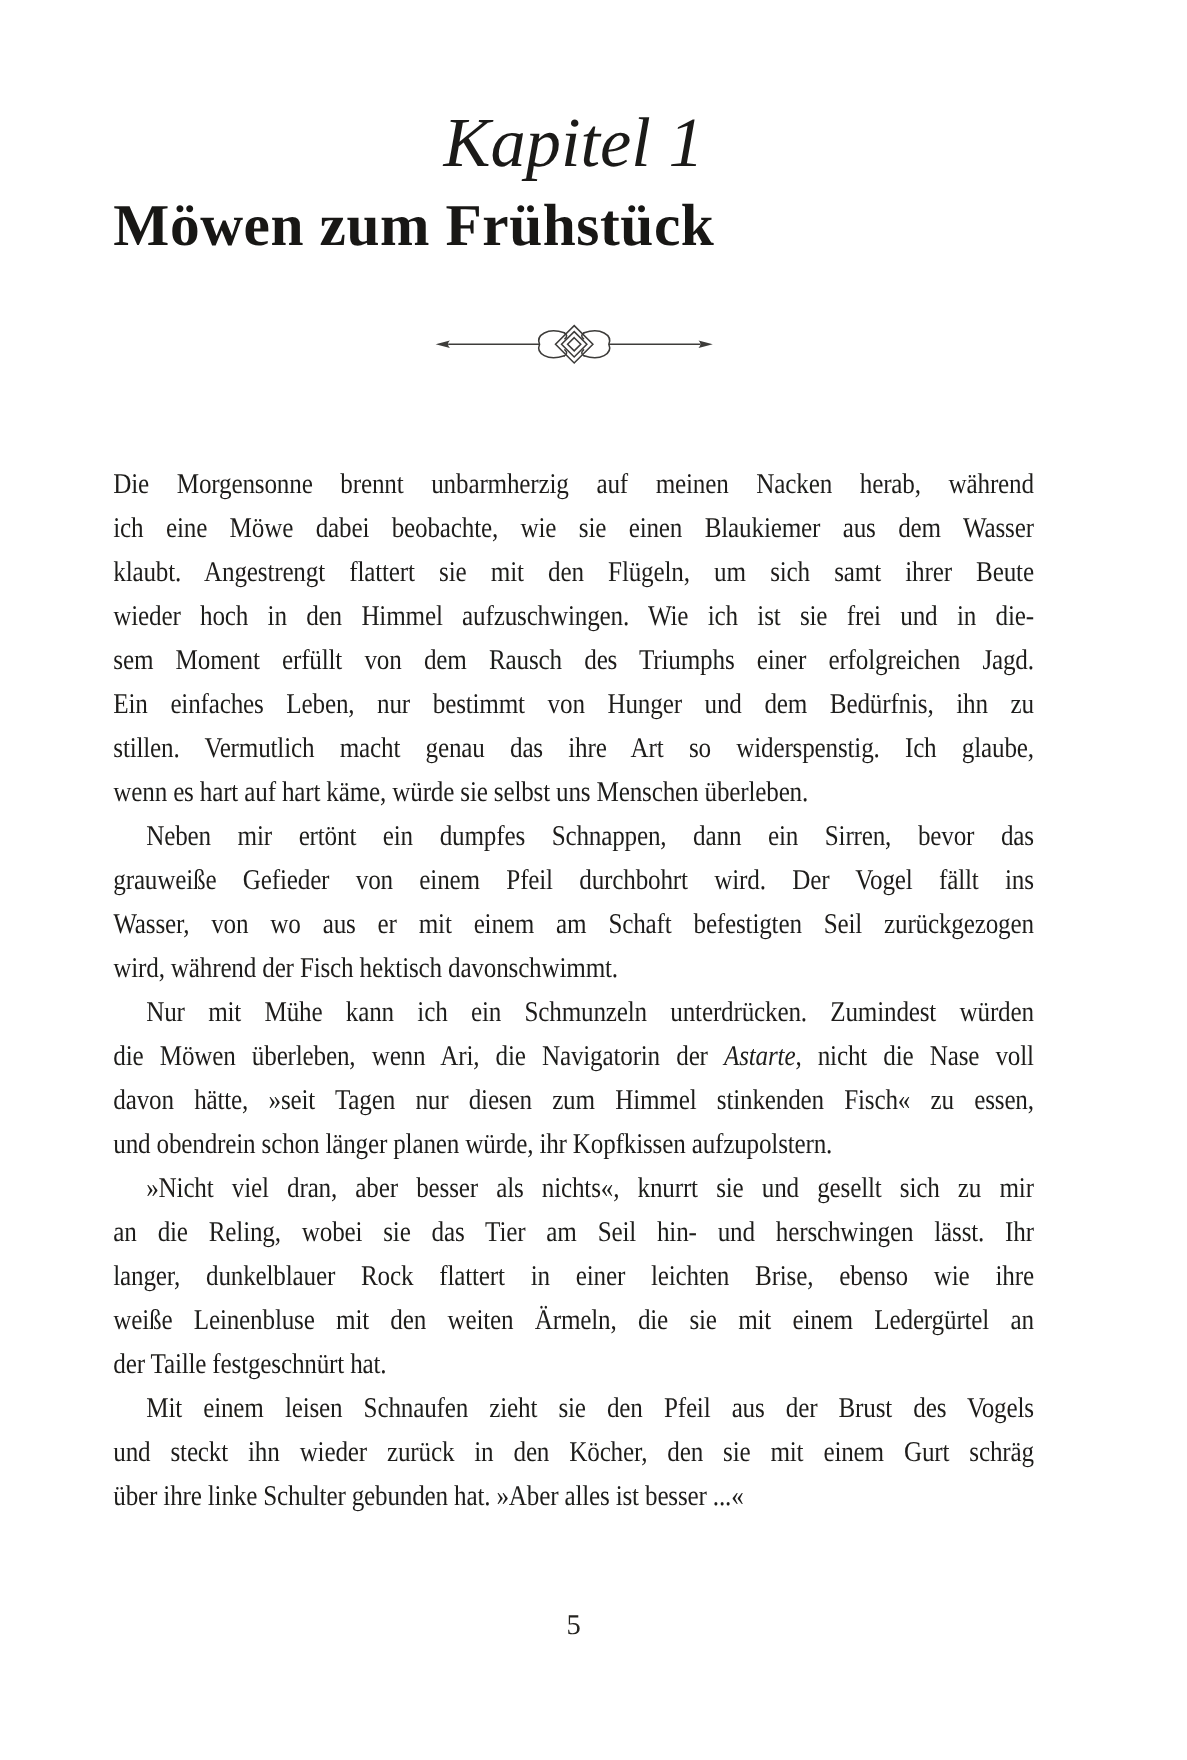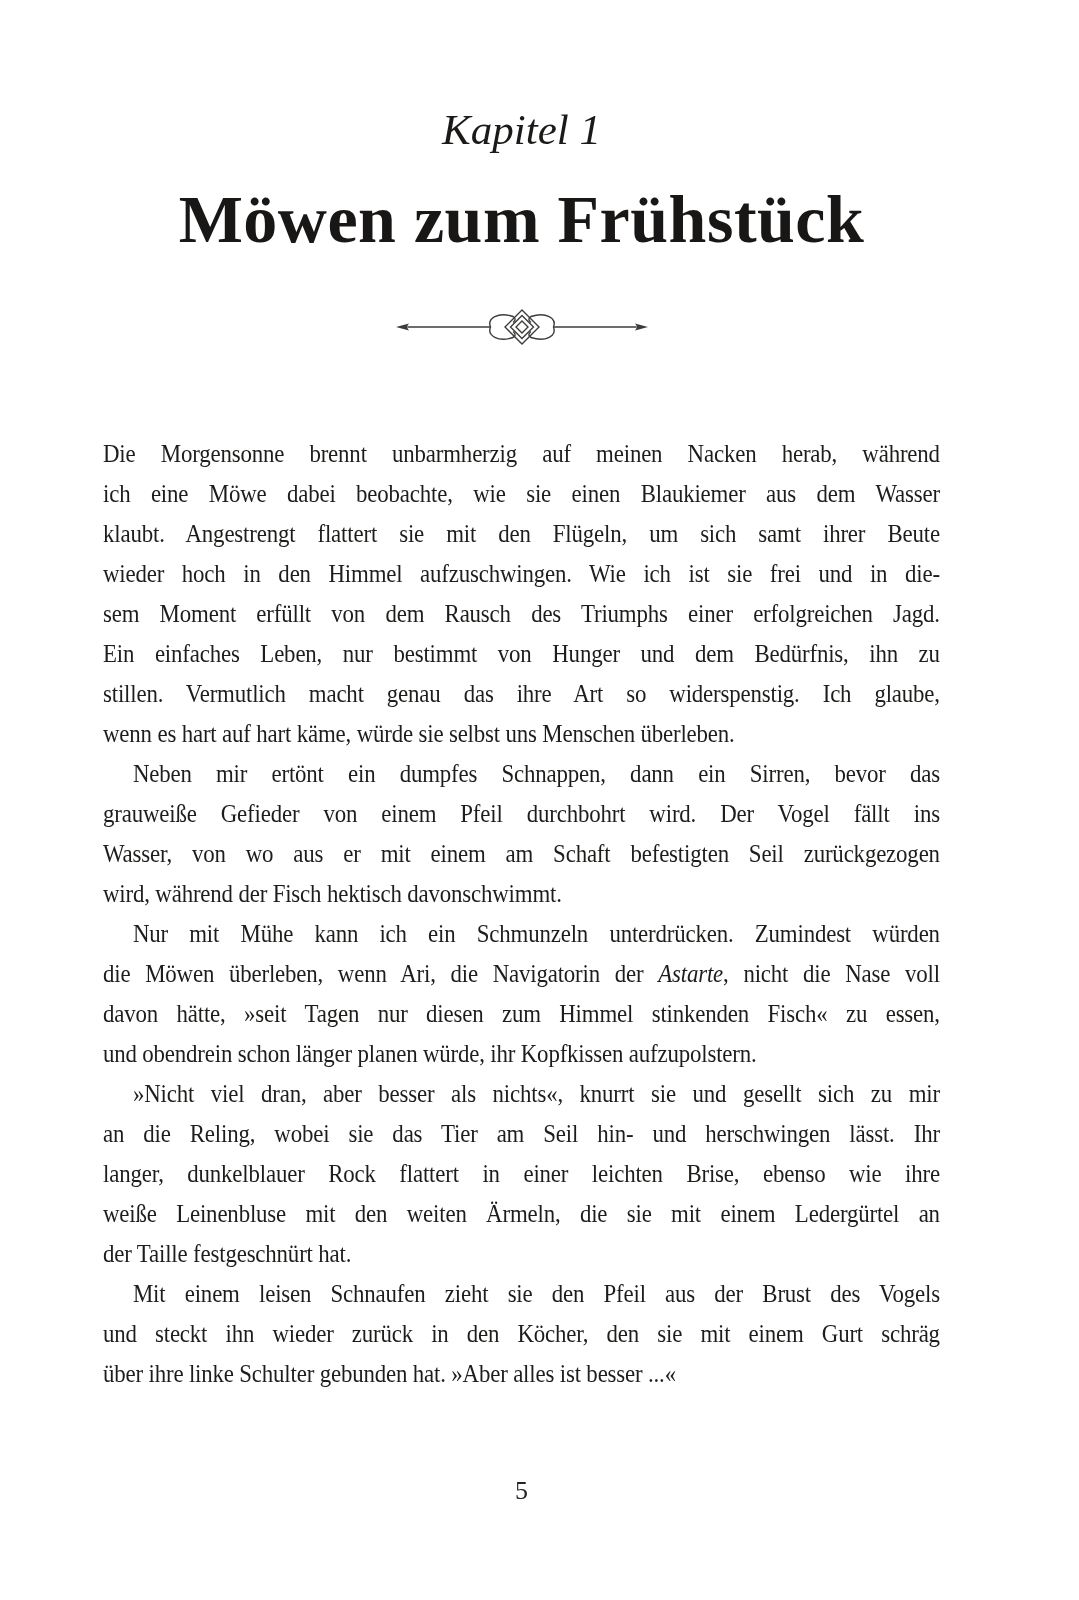--- a/index.html
+++ b/index.html
@@ -10,28 +10,27 @@
     font-family:"Liberation Serif", serif;
     color:#1e1d1b;
     overflow:hidden;
   }
   .column { margin-left:103px; width:837px; }
 
   .chapter-kicker {
     margin:0; padding-top:98px;
     text-align:center;
     font-style:italic; font-weight:400;
-    font-size:43px; line-height:64px;
+    font-size:64px; line-height:64px;
     color:#1b1a18;
   }
   .chapter-title {
-    margin:28px 0 0 0;
-    text-align:center;
+    margin:14px 0 0 0;
     font-weight:700;
-    font-size:68px; line-height:58px;
+    font-size:54px; line-height:58px;
     color:#181715;
     letter-spacing:0.5px;
   }
 
   .divider-wrap {
     margin-top:56px;
     height:46px;
     display:flex; align-items:center; justify-content:center;
   }
   .divider-wrap svg { display:block; }

